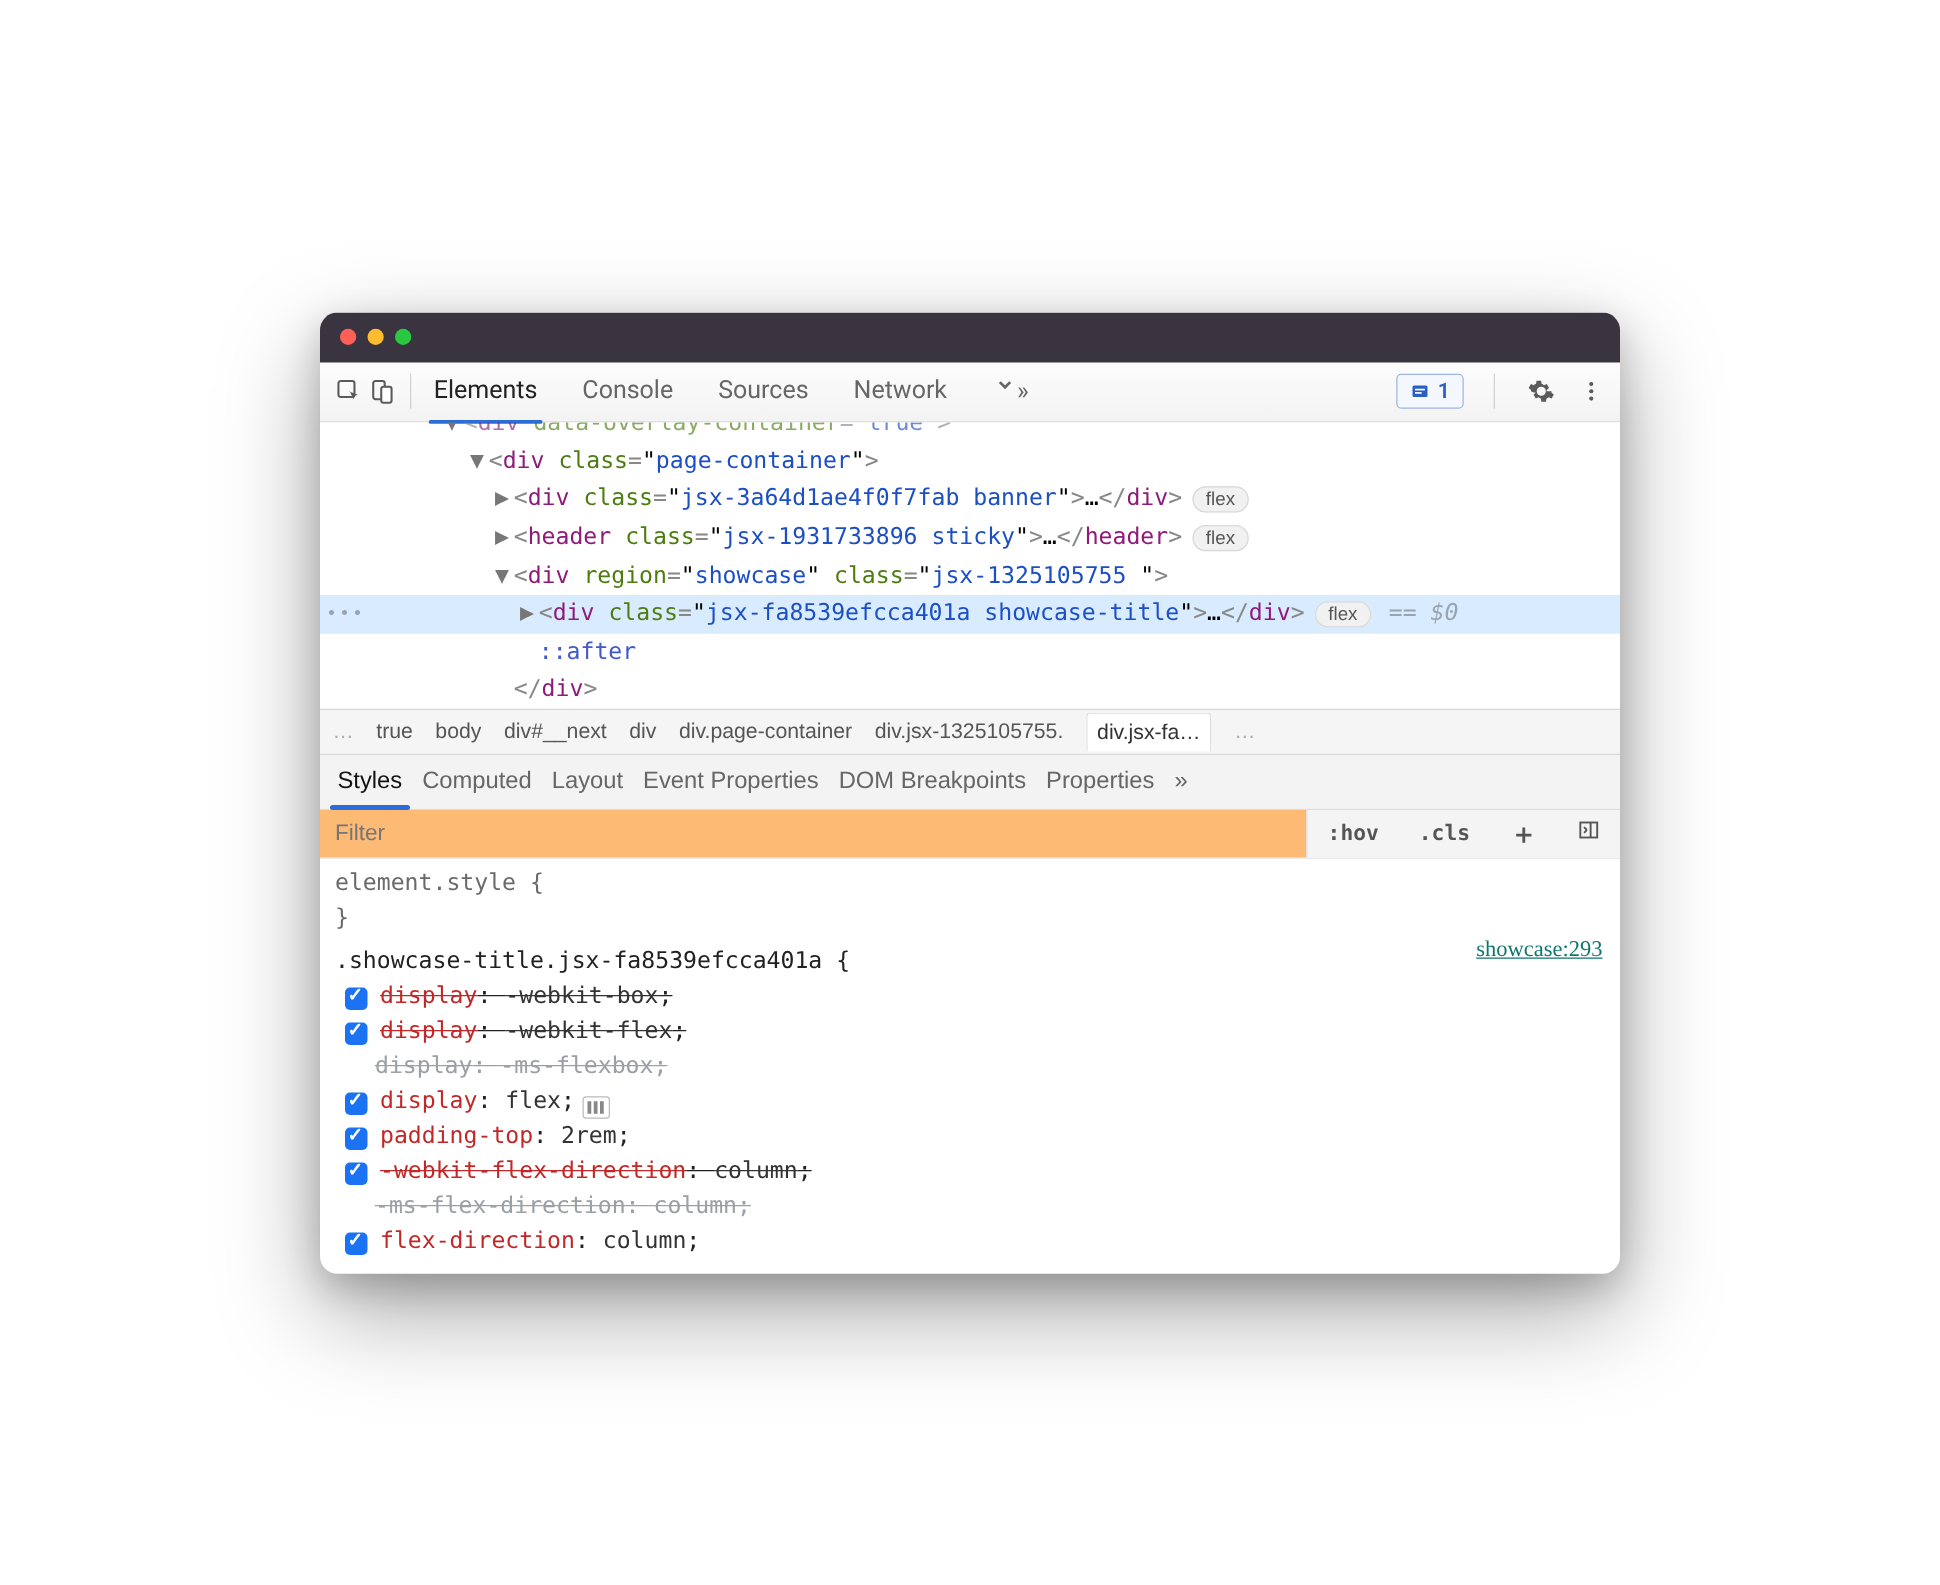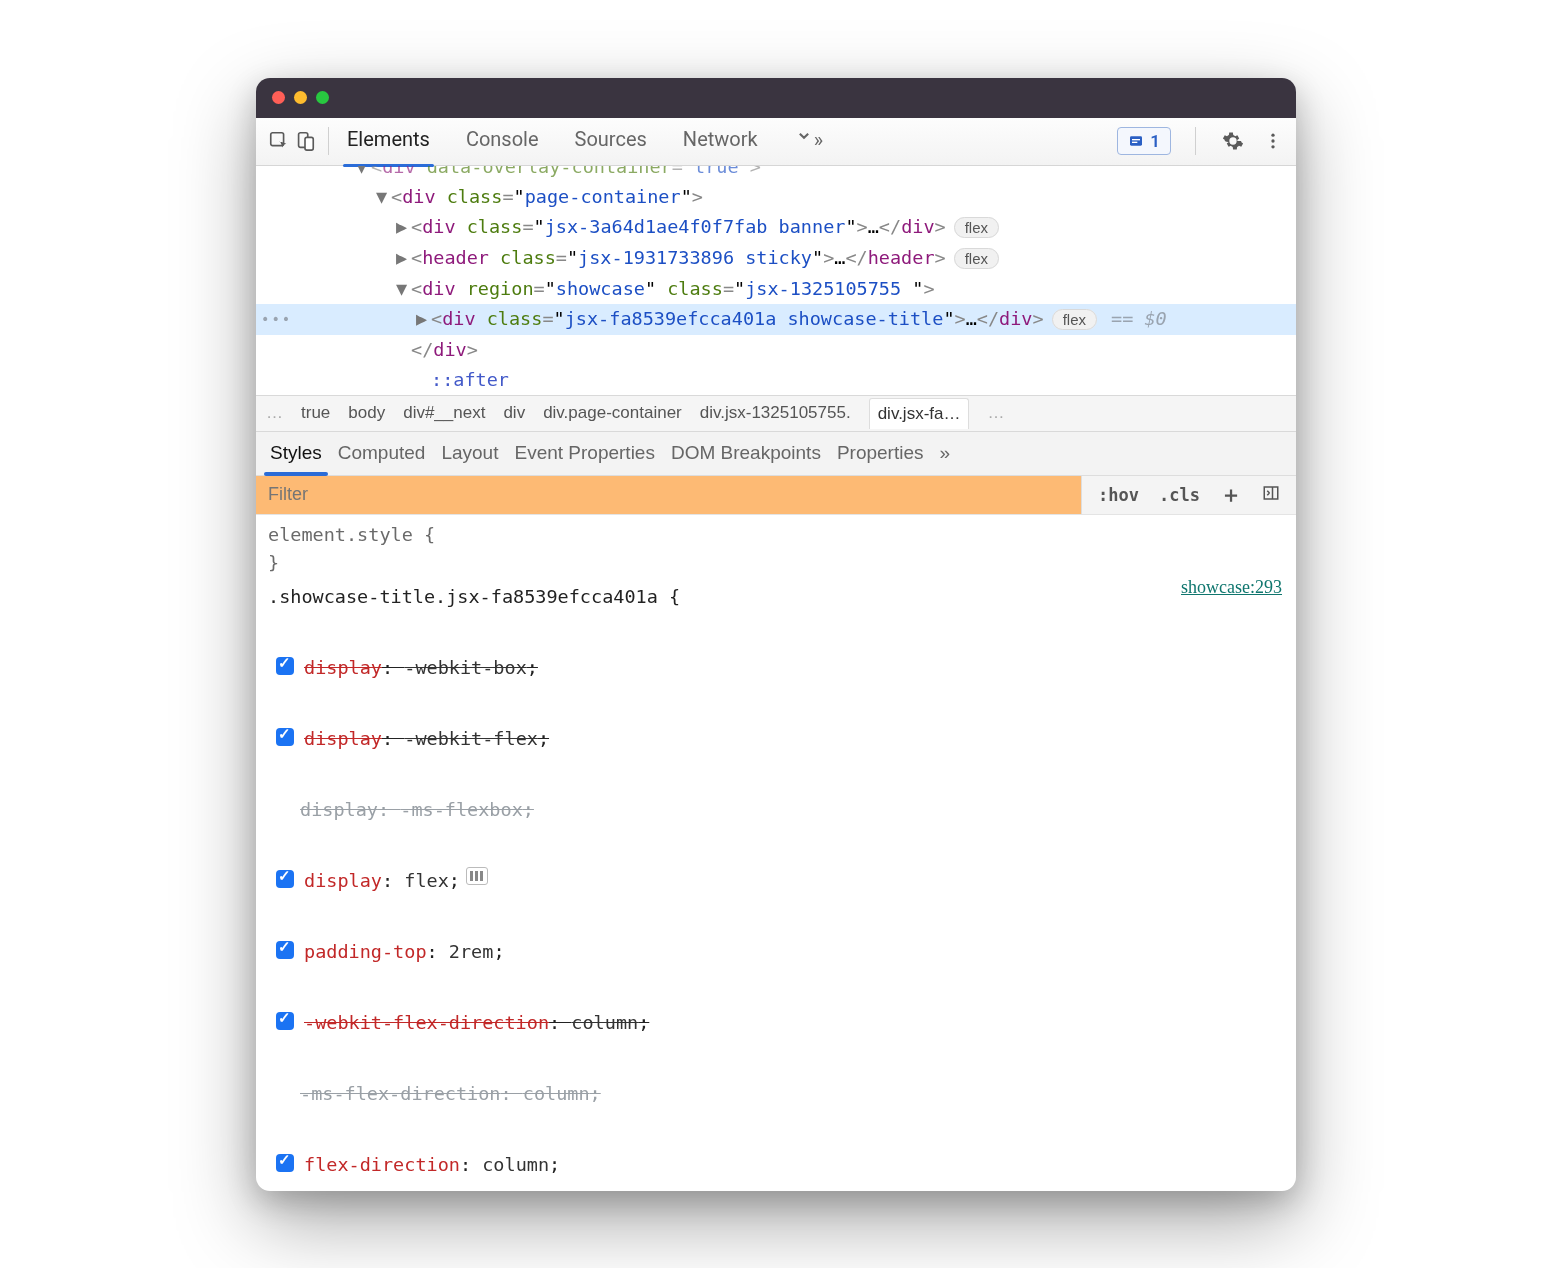--- a/index.html
+++ b/index.html
@@ -102,31 +102,31 @@
     font-family:-apple-system,sans-serif;
   }
   .filter-row input{
     flex:1; border:none; height:100%; padding:0 12px;
     font-size:18px; color:#555; outline:none; background:#fdba74;
   }
   .filter-right{
     display:flex; align-items:center; height:100%;
     background:#f4f4f4; border-left:1px solid #ddd;
     font-family:Menlo,monospace; font-size:17px; color:#555; font-weight:600;
-    gap:8px; padding:0 10px;
+    gap:20px; padding:0 10px;
   }
   .f-btn{ padding:4px 6px; cursor:pointer; }
   .styles-body {
     font-family: Menlo, Consolas, monospace; font-size:18.5px;
     padding:6px 12px 12px; line-height:28px; position:relative;
     color:#222;
   }
   .sel-head{ color:#6a6a6a; }
   .src-link { position:absolute; right:14px; top:58px; color:#0f766e; text-decoration:underline; font-size:18px; cursor:pointer;font-family:Liberation Serif, serif;}
-  .prop-row { display:flex; align-items:flex-start; white-space:pre; padding-left:4px;margin-top:43px;}
+  .prop-row { display:flex; align-items:flex-end; white-space:pre; padding-left:4px;}
   .cb {
     appearance:none; width:18px; height:18px; border-radius:4px;
     background:#1b73f3; margin-right:10px; position:relative; cursor:pointer;
     border:none;
   }
   .cb::after{ content:"✓"; color:#fff; position:absolute; left:2px; top:-3px; font-size:15px; font-weight:bold;}
   .propn{ color:#c22828; }
   .propv{ color:#333; }
   .strike{ text-decoration:line-through; }
   .inactive{ color:#9aa0a6; }
@@ -202,22 +202,22 @@
   </div>
 
   <div class="elements-pane">
     <div id="dom-lines">
         <div class="el-line" style="padding-left: 100px; margin-top: -14px;"><span class="caret">▼</span><span class="dimmed"><span class="punct">&lt;</span><span class="tagn">div</span> <span class="attr">data-overlay-container</span><span class="punct">=</span>"<span class="str">true</span>"<span class="punct">&gt;</span></span></div>
         <div class="el-line" style="padding-left: 120px;"><span class="caret">▼</span><span class="punct">&lt;</span><span class="tagn">div</span> <span class="attr">class</span><span class="punct">=</span>"<span class="str">page-container</span>"<span class="punct">&gt;</span></div>
         <div class="el-line" style="padding-left: 140px;"><span class="caret">▶</span><span class="punct">&lt;</span><span class="tagn">div</span> <span class="attr">class</span><span class="punct">=</span>"<span class="str">jsx-3a64d1ae4f0f7fab banner</span>"<span class="punct">&gt;</span>…<span class="punct">&lt;/</span><span class="tagn">div</span><span class="punct">&gt;</span><span class="badge">flex</span></div>
         <div class="el-line" style="padding-left: 140px;"><span class="caret">▶</span><span class="punct">&lt;</span><span class="tagn">header</span> <span class="attr">class</span><span class="punct">=</span>"<span class="str">jsx-1931733896 sticky</span>"<span class="punct">&gt;</span>…<span class="punct">&lt;/</span><span class="tagn">header</span><span class="punct">&gt;</span><span class="badge">flex</span></div>
         <div class="el-line" style="padding-left: 140px;"><span class="caret">▼</span><span class="punct">&lt;</span><span class="tagn">div</span> <span class="attr">region</span><span class="punct">=</span>"<span class="str">showcase</span>" <span class="attr">class</span><span class="punct">=</span>"<span class="str">jsx-1325105755 </span>"<span class="punct">&gt;</span></div>
         <div class="el-line sel" style="padding-left: 160px;"><span class="caret">▶</span><span class="punct">&lt;</span><span class="tagn">div</span> <span class="attr">class</span><span class="punct">=</span>"<span class="str">jsx-fa8539efcca401a showcase-title</span>"<span class="punct">&gt;</span>…<span class="punct">&lt;/</span><span class="tagn">div</span><span class="punct">&gt;</span><span class="badge">flex</span><span class="eq0">== $0</span></div>
+        <div class="el-line" style="padding-left: 160px;"><span class="caret"> </span><span class="after">::after</span></div>
         <div class="el-line" style="padding-left: 140px;"><span class="caret"> </span><span class="punct">&lt;/</span><span class="tagn">div</span><span class="punct">&gt;</span></div>
-        <div class="el-line" style="padding-left: 160px;"><span class="caret"> </span><span class="after">::after</span></div>
       </div>
   </div>
 
   <div class="breadcrumb">
     <span class="ell crumb">…</span>
     <span class="crumb">true</span>
     <span class="crumb">body</span>
     <span class="crumb">div#__next</span>
     <span class="crumb">div</span>
     <span class="crumb">div.page-container</span>

